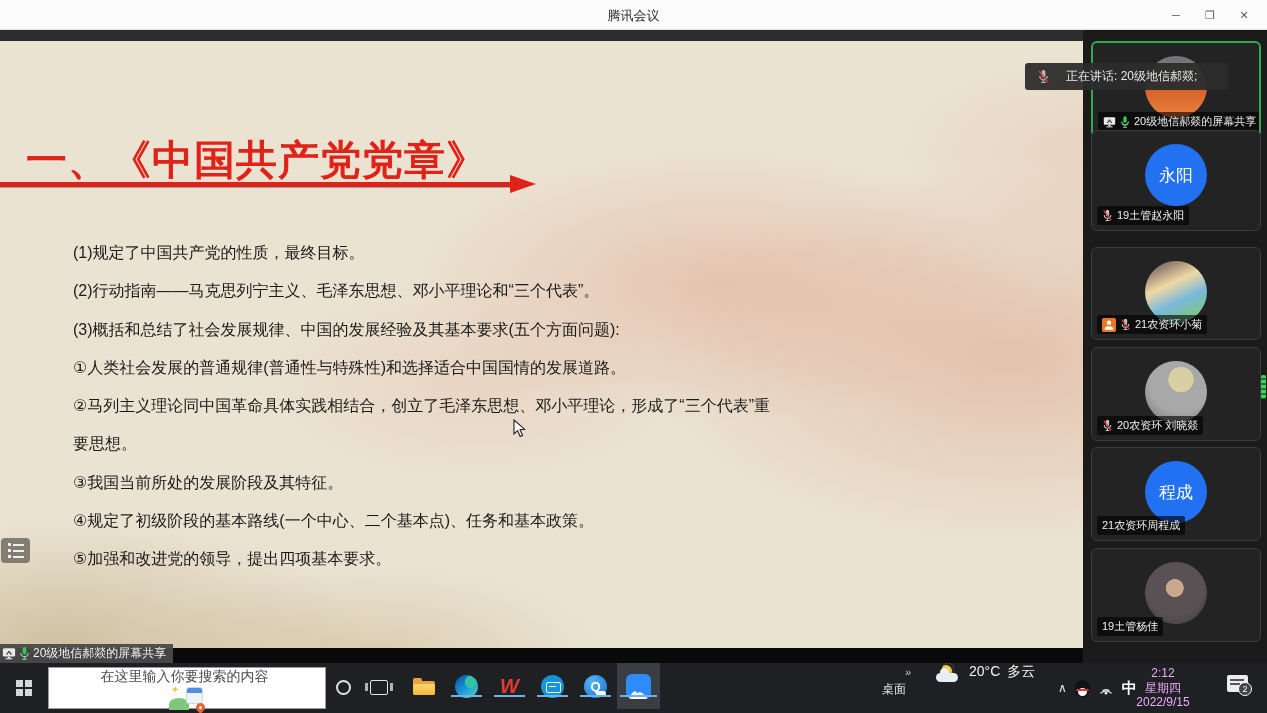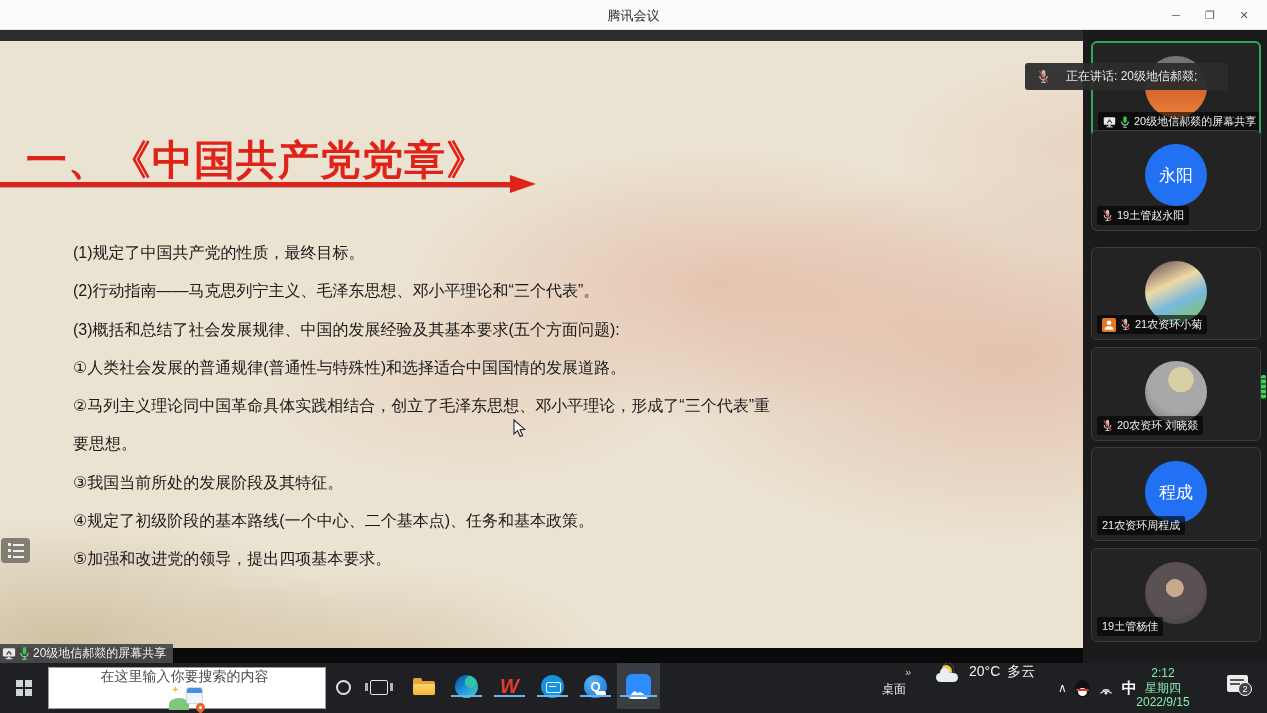--- a/index.html
+++ b/index.html
@@ -110,21 +110,21 @@
   .moon { position:absolute; left:6px; top:0; width:12px; height:12px; border-radius:50%; background:#f5c94e; box-shadow:-2px 2px 0 0 #1e2023 inset; }
   .cloud { position:absolute; left:0; bottom:1px; width:22px; height:9px; background:#e9eef2; border-radius:6px; }
   .cloud::before { content:""; position:absolute; left:4px; top:-5px; width:9px; height:9px; background:#e9eef2; border-radius:50%; }
   .weather .txt { color:#f2f2f2; font-size:14px; white-space:nowrap; }
   .tray { position:absolute; left:1058px; top:0; height:50px; display:flex; align-items:center; gap:8px; }
   .tray .chev { color:#e8e8e8; font-size:12px; }
   .qq-ic { position:relative; width:15px; height:17px; background:#111; border-radius:50% 50% 46% 46%; }
   .qq-ic::before { content:""; position:absolute; left:3px; bottom:1px; width:9px; height:8px; background:#fff; border-radius:50%; }
   .qq-ic::after { content:""; position:absolute; left:1px; top:9px; width:13px; height:2px; background:#d33; border-radius:1px; }
   .ime { color:#fff; font-size:15px; font-weight:700; }
-  .clock { position:absolute; left:1130px; top:3px; width:66px; text-align:center; color:#86efac; font-size:12px; line-height:14.5px; }
+  .clock { position:absolute; left:1130px; top:3px; width:66px; text-align:center; color:#f0abfc; font-size:12px; line-height:14.5px; }
   .notif { position:absolute; left:1227px; top:12px; width:21px; height:17px; background:#ececec; border-radius:2px; }
   .notif .l { position:absolute; left:3px; height:1.5px; background:#555; width:14px; }
   .badge { position:absolute; left:11px; top:7px; width:14px; height:14px; background:#3f4348; border:1px solid #fff; border-radius:50%; color:#fff; font-size:9px; display:flex; align-items:center; justify-content:center; }
 </style>
 </head>
 <body>
 
 <div class="screen">
 
   <div class="titlebar">

